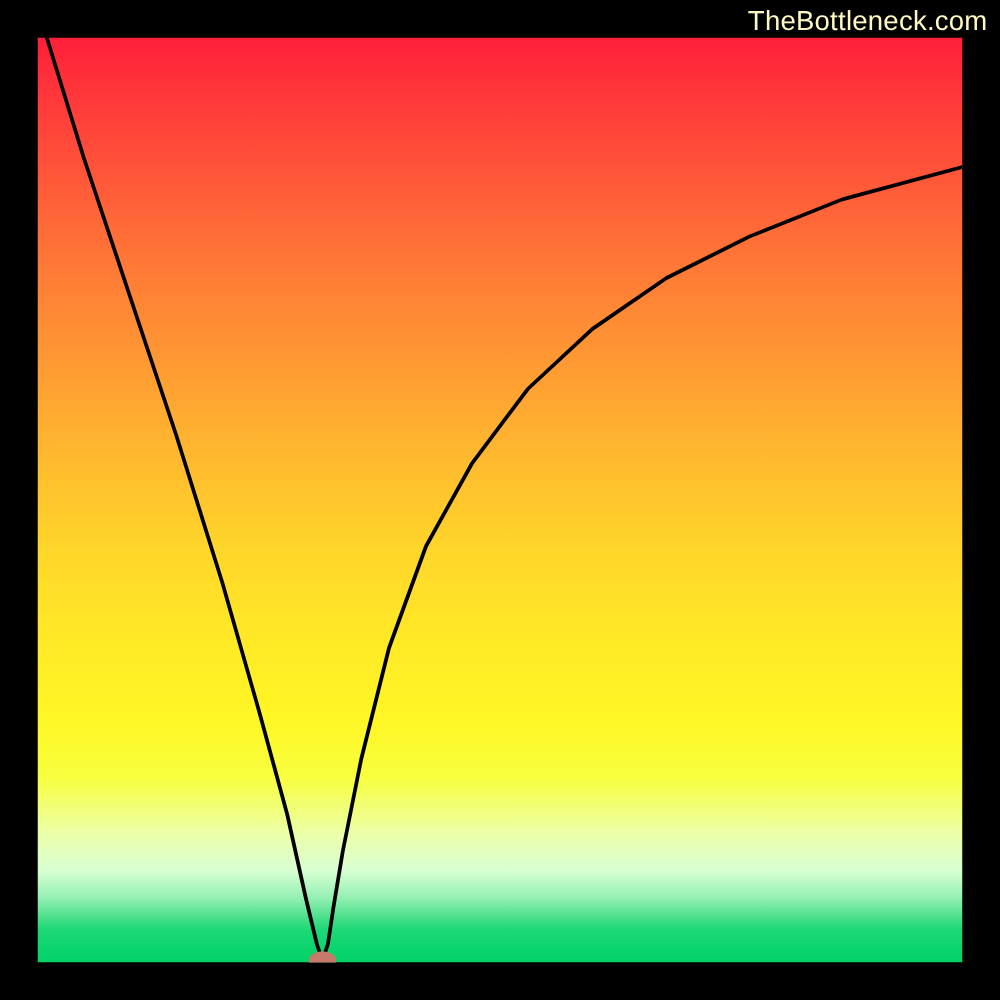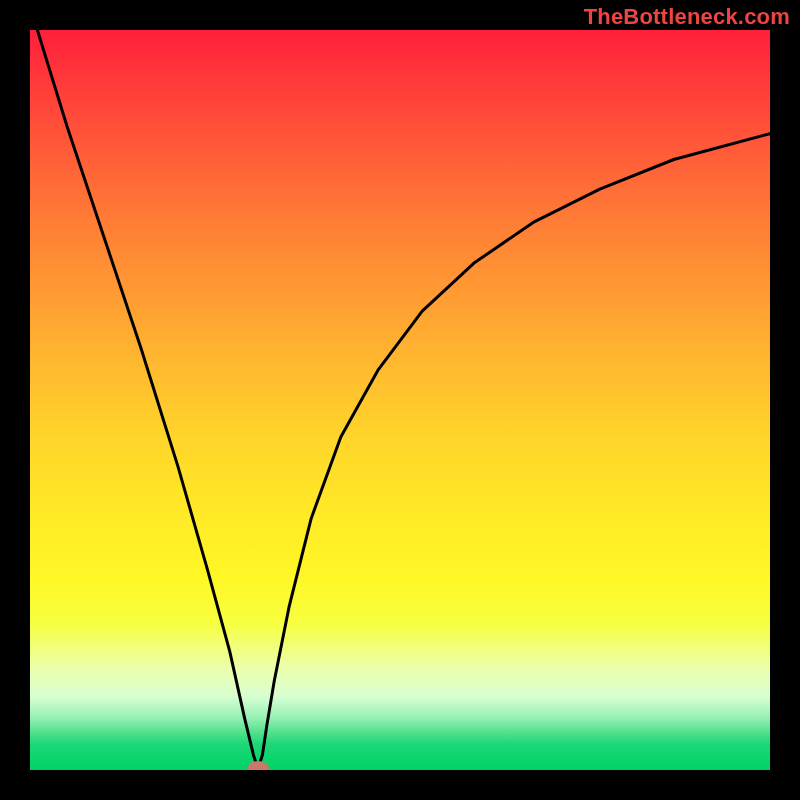--- a/index.html
+++ b/index.html
@@ -14,23 +14,23 @@
   .frame {
     position: relative;
     width: 800px;
     height: 800px;
     background: #000;
   }
   .watermark {
     position: absolute;
     top: 4px;
     right: 10px;
-    color: #ef4444;
+    color: #fef9c3;
     font-size: 22px;
-    font-weight: 700;
+    font-weight: 400;
     letter-spacing: 0.2px;
     z-index: 20;
   }
   .plot-area {
     position: absolute;
     left: 30px;
     top: 30px;
     width: 740px;
     height: 740px;
     overflow: hidden;

